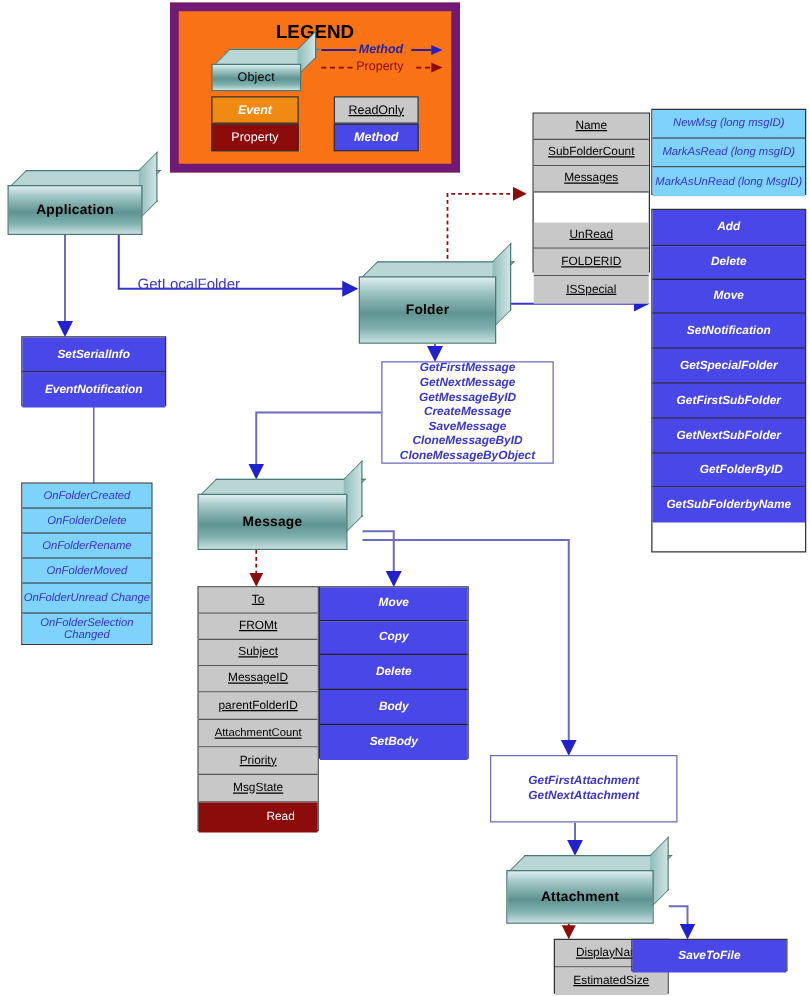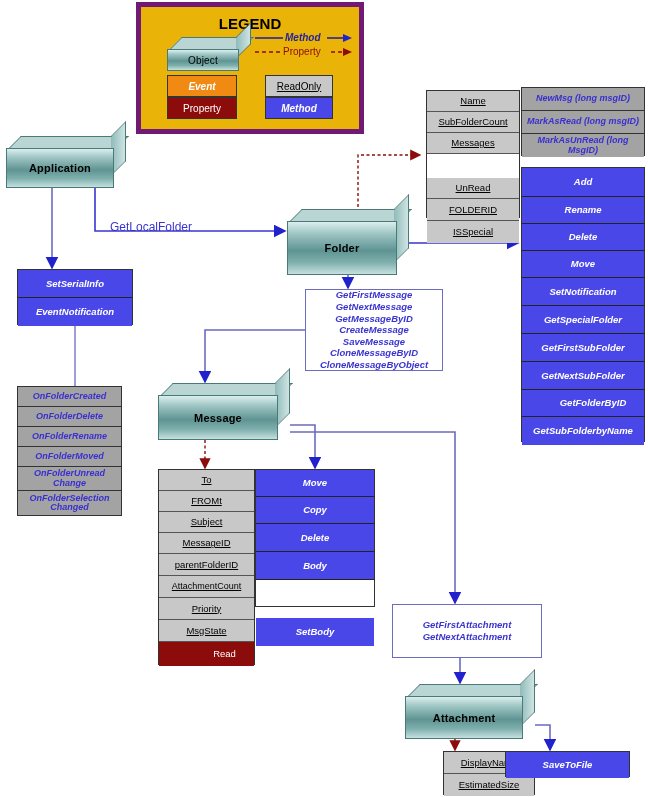--- a/index.html
+++ b/index.html
@@ -30,32 +30,32 @@
   }
 
   
   .tbl{position:absolute;border:1px solid #333;box-sizing:border-box;}
   .cell{box-sizing:border-box;display:flex;align-items:center;justify-content:center;
         text-align:center;line-height:1.05;}
   .ro{background:#c8c8c8;border-bottom:1px solid #555;color:#000;font-size:9.5px;}
   .ro span{text-decoration:underline;}
   .mth{background:#4a47e8;border-bottom:1px solid #222;color:#ffffff;
        font-style:italic;font-weight:bold;font-size:9.5px;}
-  .evt{background:#a3a3a3;border-bottom:1px solid #333;color:#3a2fd0;
-       font-style:italic;font-weight:bold;font-size:9px;}
+  .evt{background:#7dd3fc;border-bottom:1px solid #333;color:#3a2fd0;
+       font-style:italic;font-weight:normal;font-size:9px;}
   .prop{background:#8c0b0b;color:#fff;font-size:9.5px;}
   .tbl .cell:last-child{border-bottom:none;}
 
   
   .listbox{position:absolute;border:1px solid #6b6bc0;background:#fff;
     display:flex;flex-direction:column;align-items:center;justify-content:center;
     color:#3a34cf;font-style:italic;font-weight:bold;font-size:9.5px;line-height:1.22;}
 
   
-  .legend{position:absolute;background:#eab308;border:5px solid #701a75;}
+  .legend{position:absolute;background:#f97316;border:7px solid #701a75;}
   .legend-shadow{position:absolute;background:#b8b8b8;}
   .legend-title{position:absolute;width:100%;text-align:center;font-weight:bold;font-size:15px;color:#000;}
   .lg-box{position:absolute;box-sizing:border-box;display:flex;align-items:center;justify-content:center;font-size:10px;}
   .lg-evt{background:#f08a12;color:#fff;font-style:italic;font-weight:bold;border:1px solid #333;}
   .lg-prop{background:#8c0b0b;color:#fff;border:1px solid #333;}
   .lg-ro{background:#c8c8c8;color:#000;border:1px solid #333;}
   .lg-ro span{text-decoration:underline;}
   .lg-mth{background:#4a47e8;color:#fff;font-style:italic;font-weight:bold;border:1px solid #333;}
   .lg-lbl{position:absolute;font-size:10px;font-style:italic;font-weight:bold;}
 
@@ -183,21 +183,20 @@
   </div>
 
   <div class="tbl" style="left:521px;top:87px;width:124px;height:69px;">
     <div class="cell evt" style="height:23px;">NewMsg (long msgID)</div>
     <div class="cell evt" style="height:23px;">MarkAsRead (long msgID)</div>
     <div class="cell evt" style="height:23px;">MarkAsUnRead (long MsgID)</div>
   </div>
 
   <div class="tbl" style="left:521px;top:167px;width:124px;height:275px;">
     <div class="cell mth" style="height:29px;">Add</div>
-    <div class="cell mth" style="height:27px;">Rename</div>
     <div class="cell mth" style="height:27px;">Delete</div>
     <div class="cell mth" style="height:27px;">Move</div>
     <div class="cell mth" style="height:28px;">SetNotification</div>
     <div class="cell mth" style="height:28px;">GetSpecialFolder</div>
     <div class="cell mth" style="height:28px;">GetFirstSubFolder</div>
     <div class="cell mth" style="height:28px;">GetNextSubFolder</div>
     <div class="cell mth" style="height:27px;padding-left:20px;">GetFolderByID</div>
     <div class="cell mth" style="height:28px;">GetSubFolderbyName</div>
   </div>
 
@@ -243,21 +242,21 @@
         <span>MsgState</span>
       </div>
     <div class="cell prop" style="height:24px;padding-left:36px;">Read</div>
   </div>
 
   <div class="tbl" style="left:255px;top:469px;width:120px;height:138px;">
     <div class="cell mth" style="height:27px;">Move</div>
     <div class="cell mth" style="height:27px;">Copy</div>
     <div class="cell mth" style="height:28px;">Delete</div>
     <div class="cell mth" style="height:28px;">Body</div>
-    <div class="cell mth" style="height:28px;margin-top:38px;">SetBody</div>
+    <div class="cell mth" style="height:28px;">SetBody</div>
   </div>
 
   <div class="listbox" style="left:392px;top:604px;width:148px;height:52px;">
     <div>GetFirstAttachment</div>
     <div>GetNextAttachment</div>
   </div>
 
   <div class="obj3d" style="left:405px;top:684px;width:130px;height:55px;">
     <div class="top"></div>
     <div class="side"></div>

